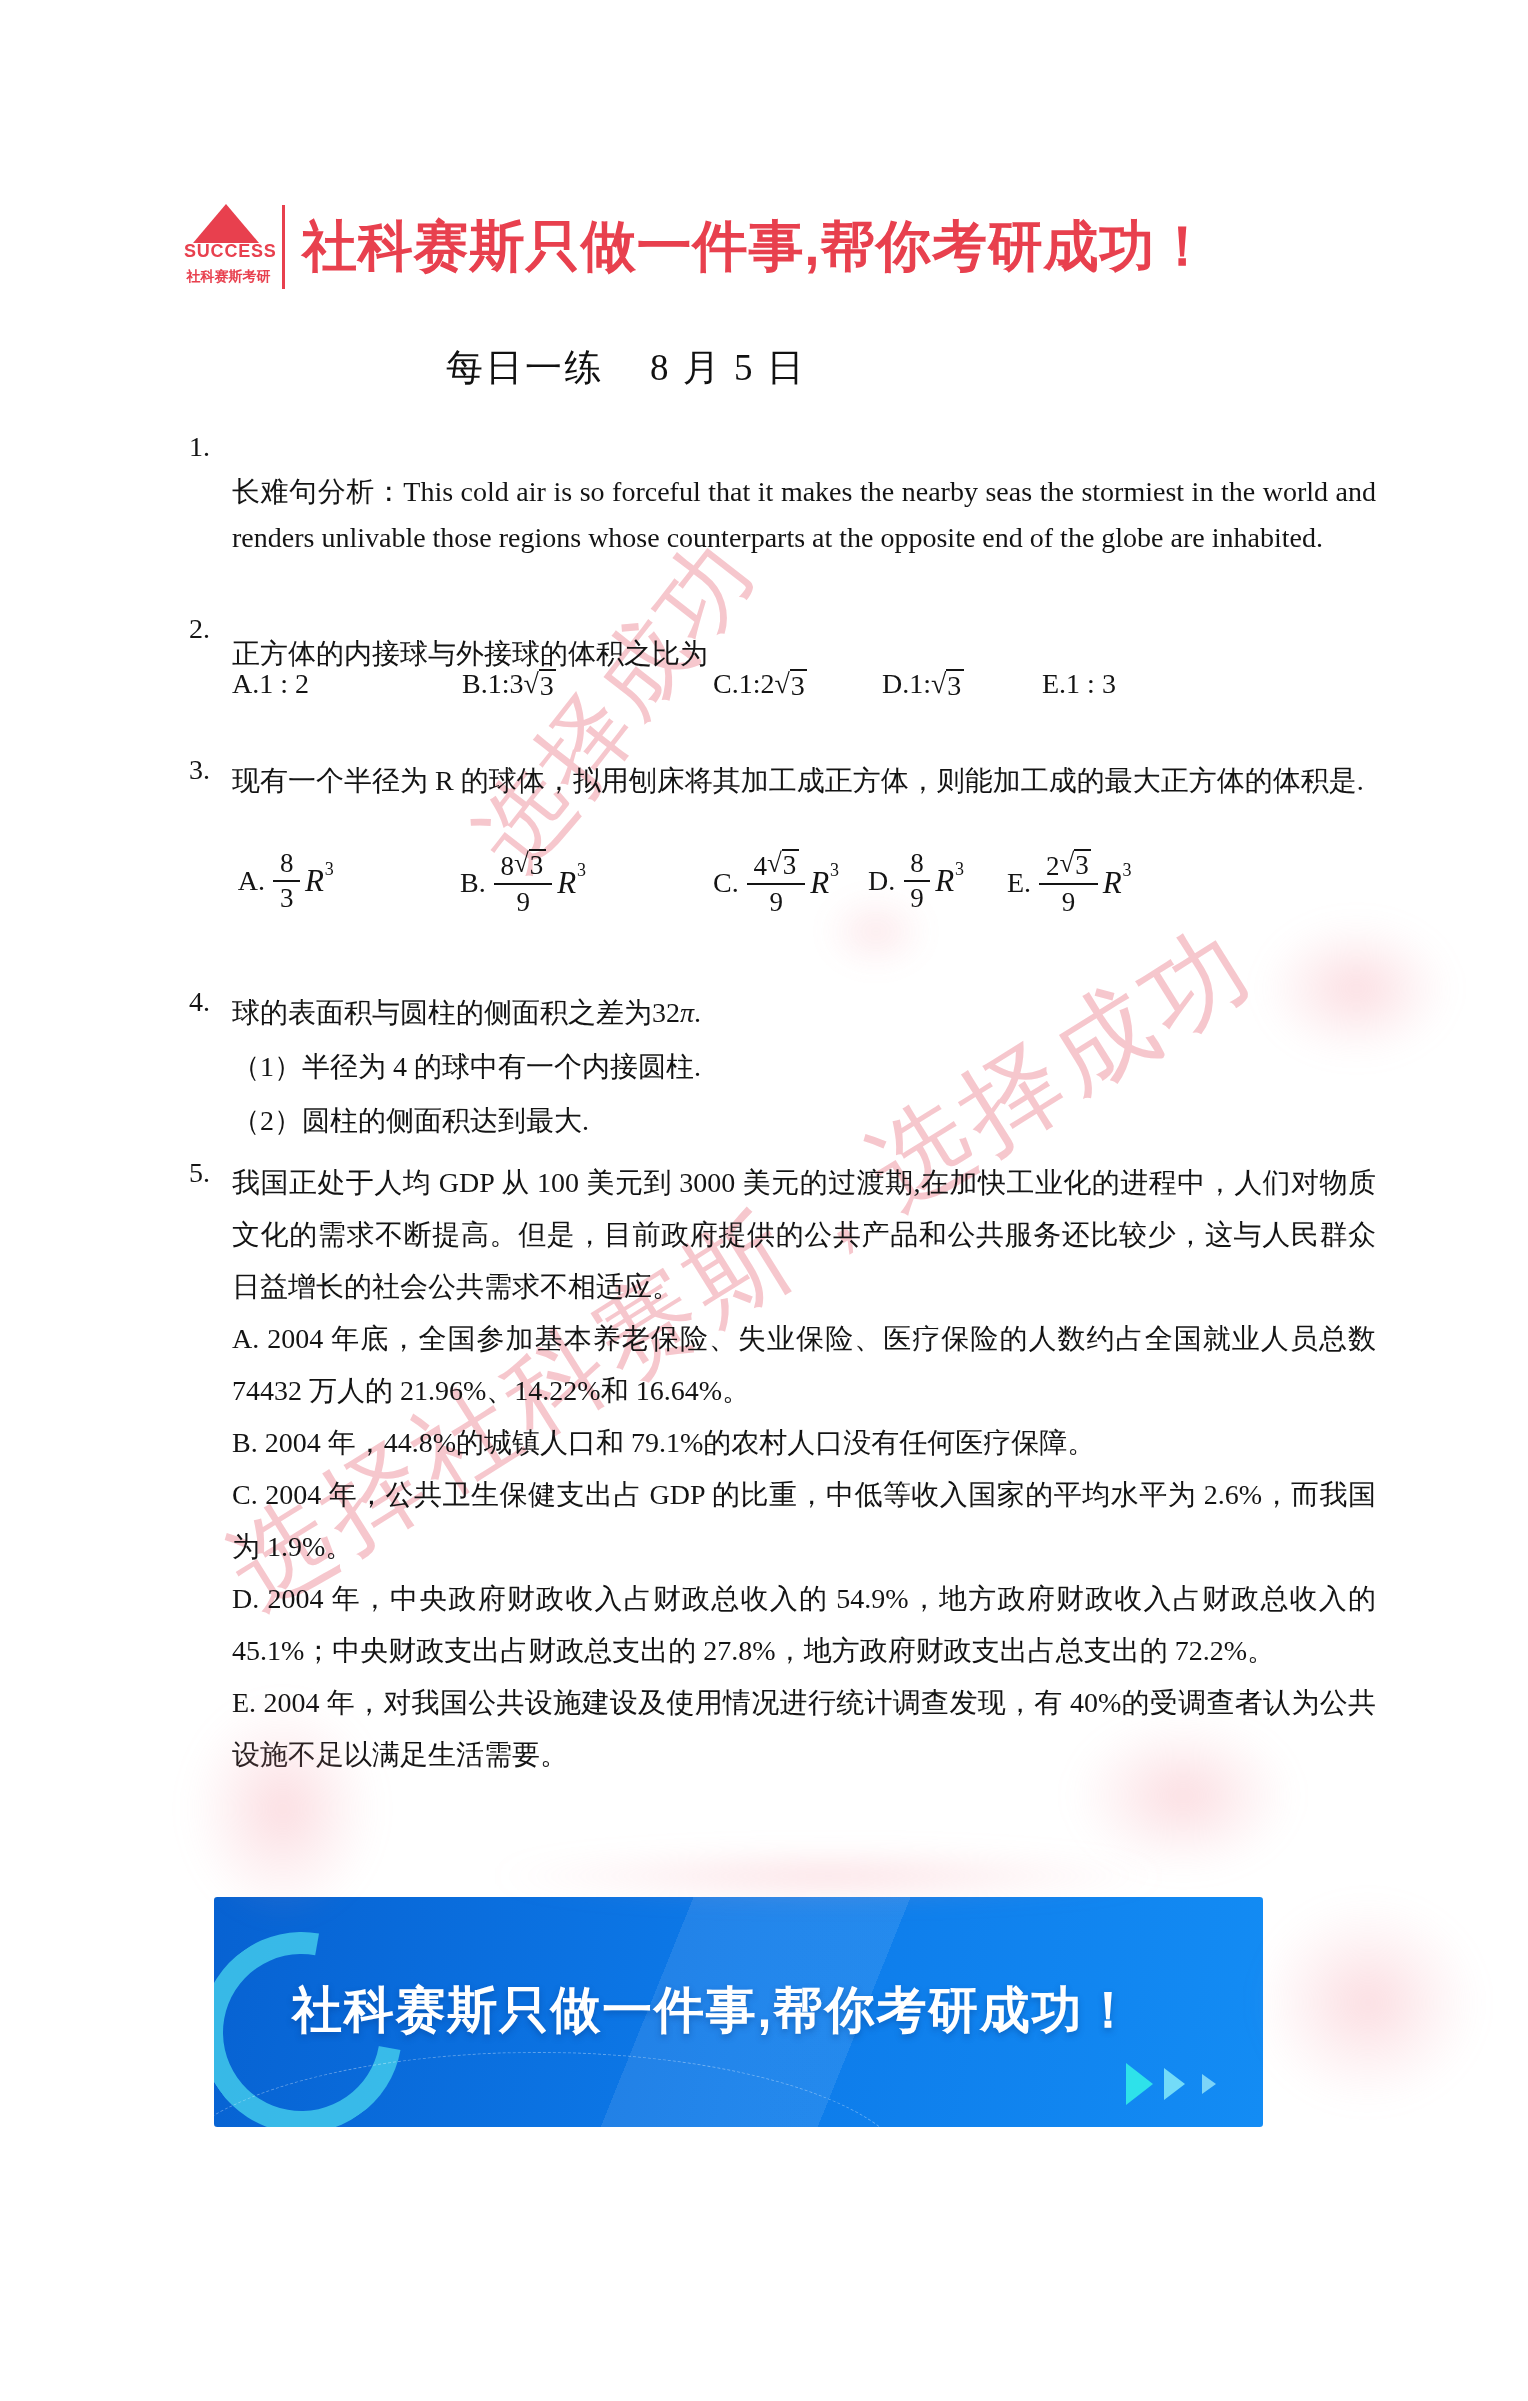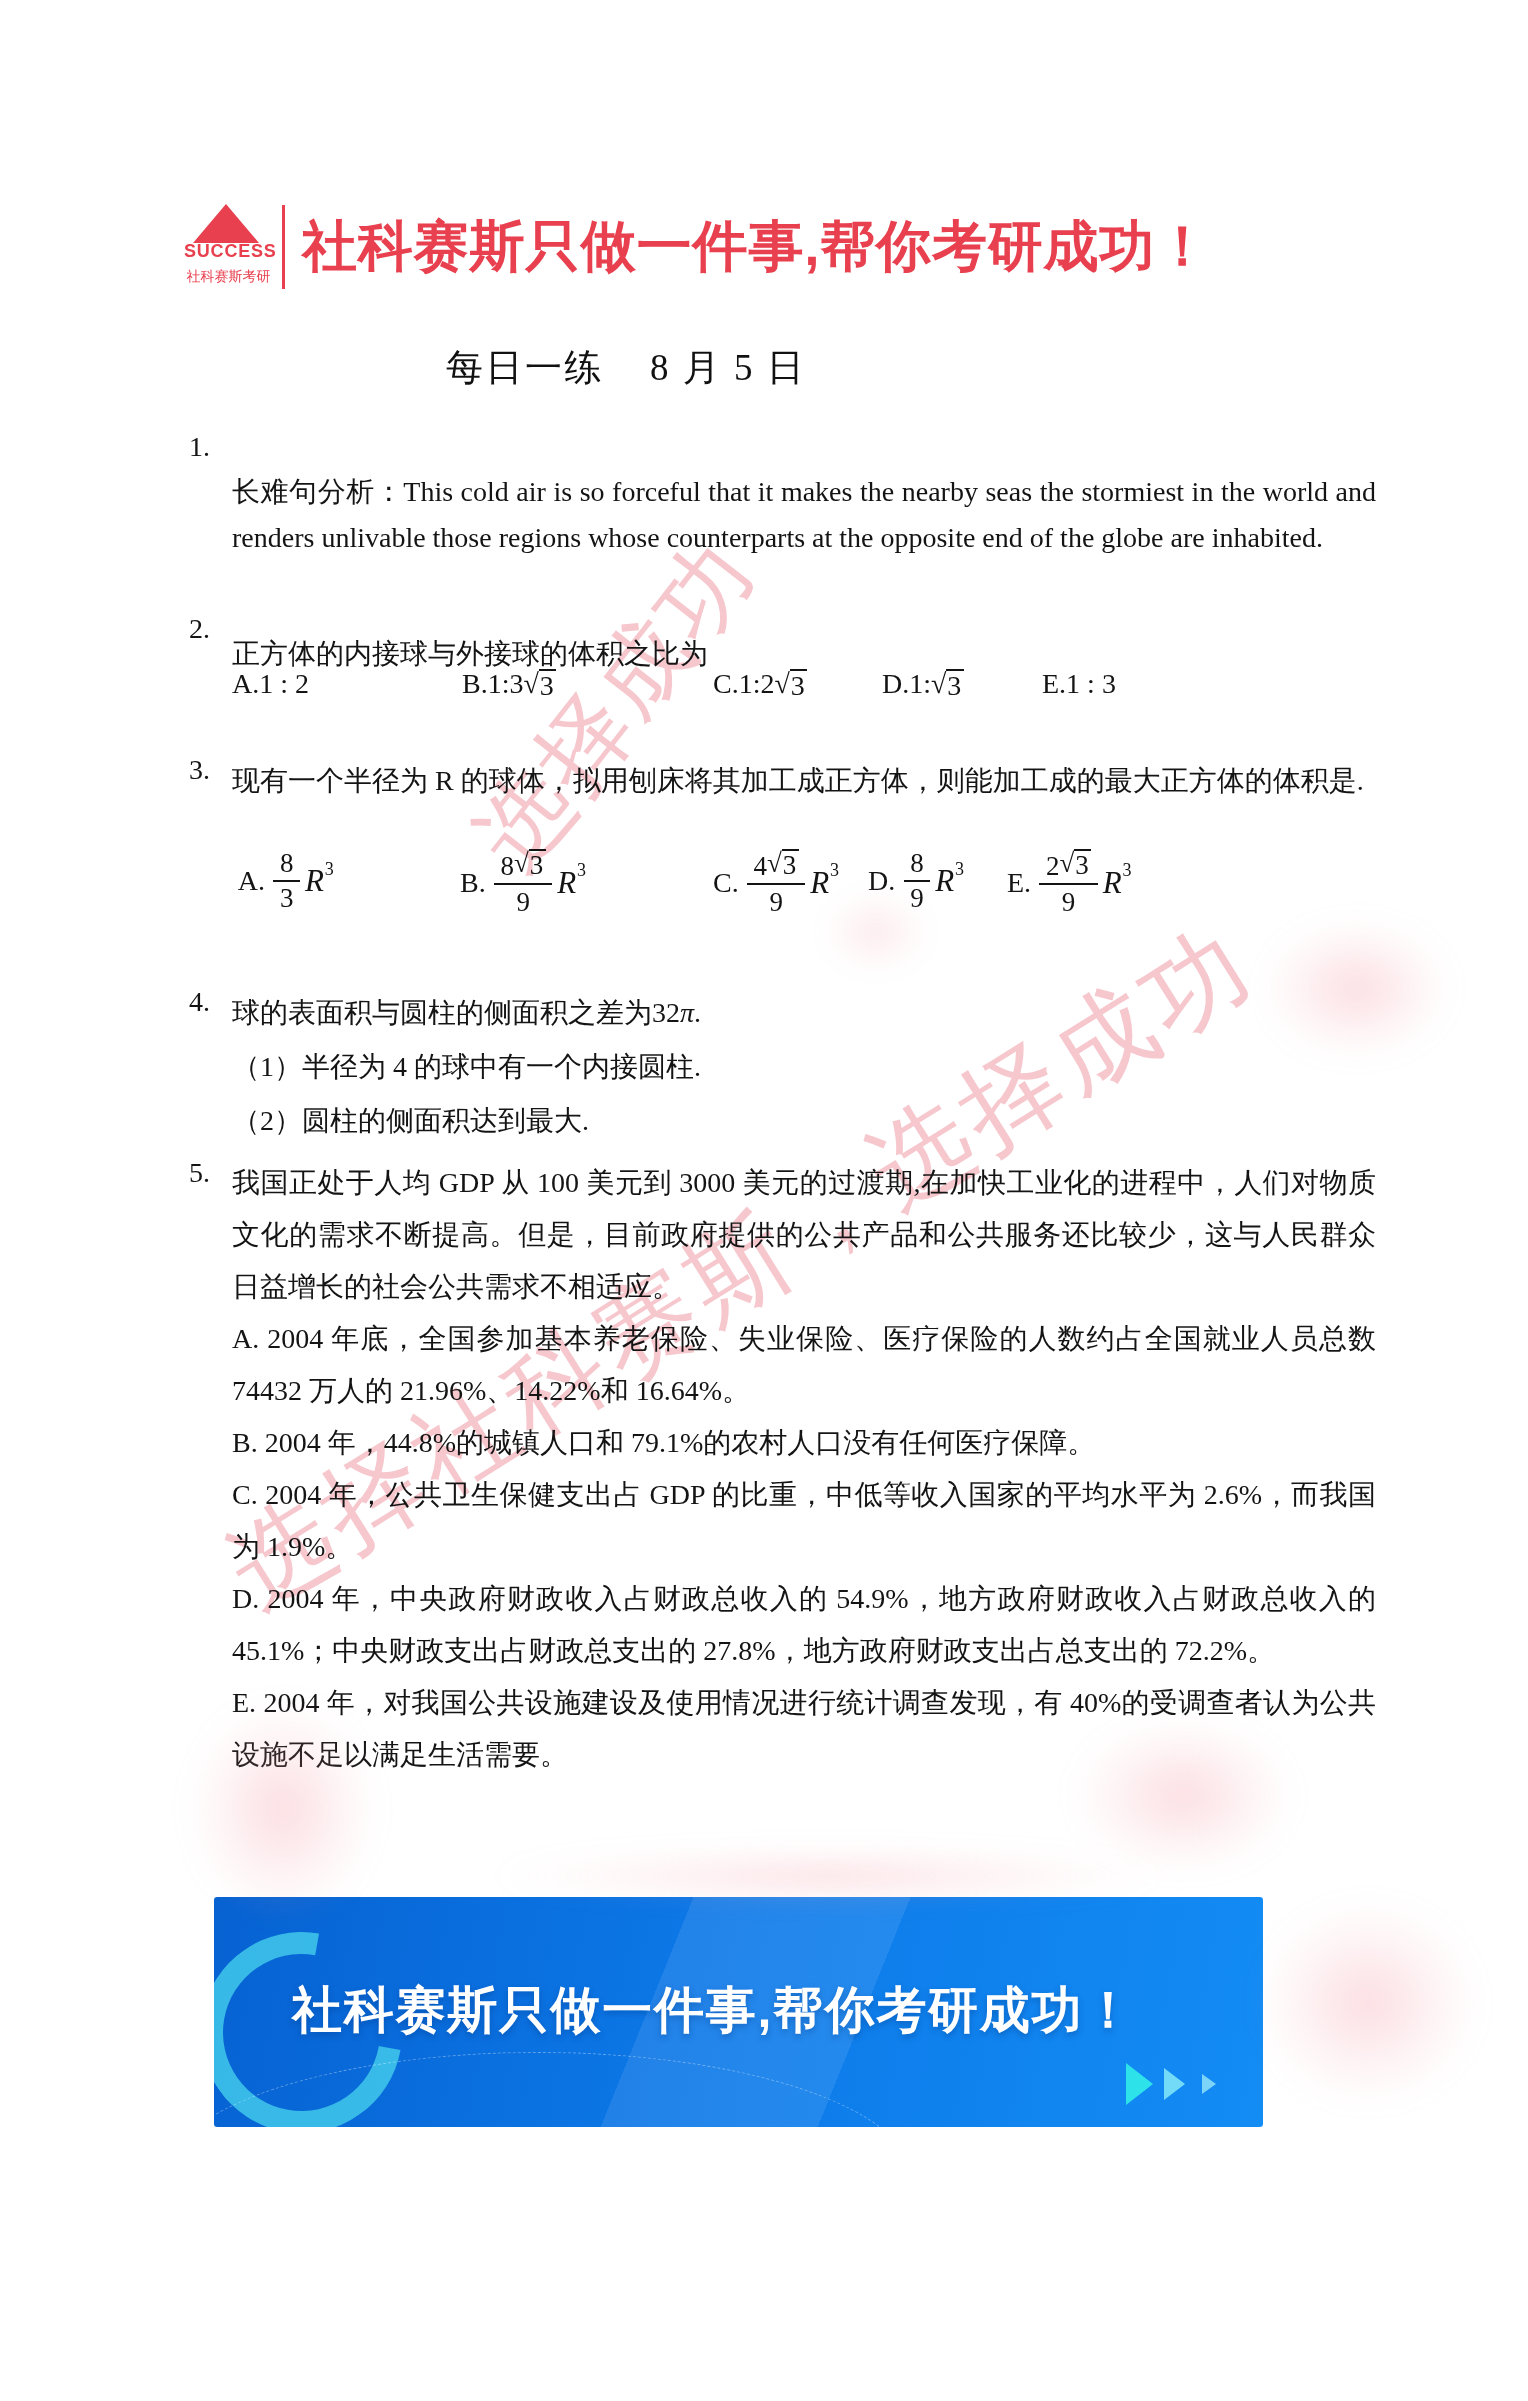--- a/index.html
+++ b/index.html
@@ -7,21 +7,21 @@
     position:relative;width:1528px;height:2401px;background:#ffffff;overflow:hidden;
     font-family:"Liberation Serif","DejaVu Serif",serif;color:#141414;
   }
 
   
   .logo-triangle{position:absolute;left:193px;top:204px;width:66px;height:39px;
     background:#e8404e;clip-path:polygon(50% 0,100% 100%,0 100%);}
   .logo-brand{position:absolute;left:184px;top:241px;width:89px;text-align:center;
     font-family:"Liberation Sans",sans-serif;font-weight:700;font-size:18px;color:#e8404e;letter-spacing:0.8px;}
   .logo-sub{position:absolute;left:182px;top:268px;width:93px;text-align:center;
-    font-family:"Liberation Sans",sans-serif;font-weight:400;font-size:14px;color:#e8404e;}
+    font-family:"Liberation Sans",sans-serif;font-weight:700;font-size:14px;color:#e8404e;}
   .logo-divider{position:absolute;left:282px;top:205px;width:2.5px;height:84px;background:#e8404e;}
   .slogan{position:absolute;left:302px;top:210px;white-space:nowrap;
     font-family:"Liberation Sans",sans-serif;font-weight:900;font-size:55px;color:#e8404e;letter-spacing:0.8px;}
 
   
   .doc-title{position:absolute;left:446px;top:343px;font-size:37px;letter-spacing:2.5px;white-space:nowrap;color:#111;}
   .doc-title .date{margin-left:46px;}
 
   
   .question{position:absolute;left:189px;width:1187px;display:flex;z-index:2;}

